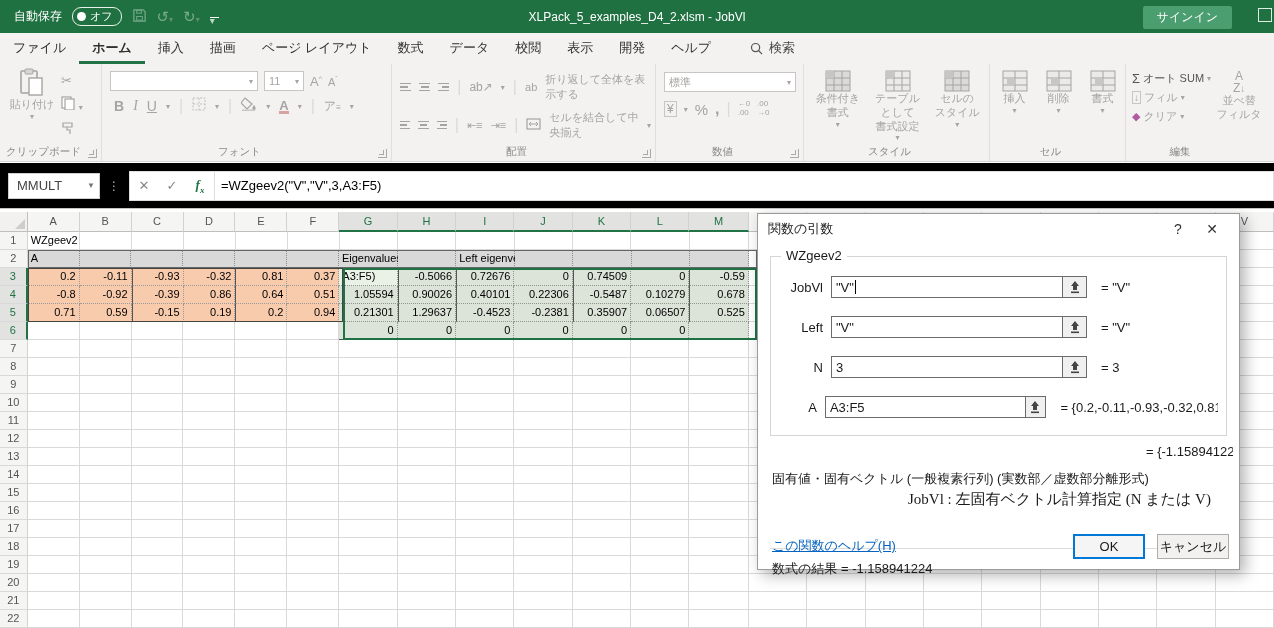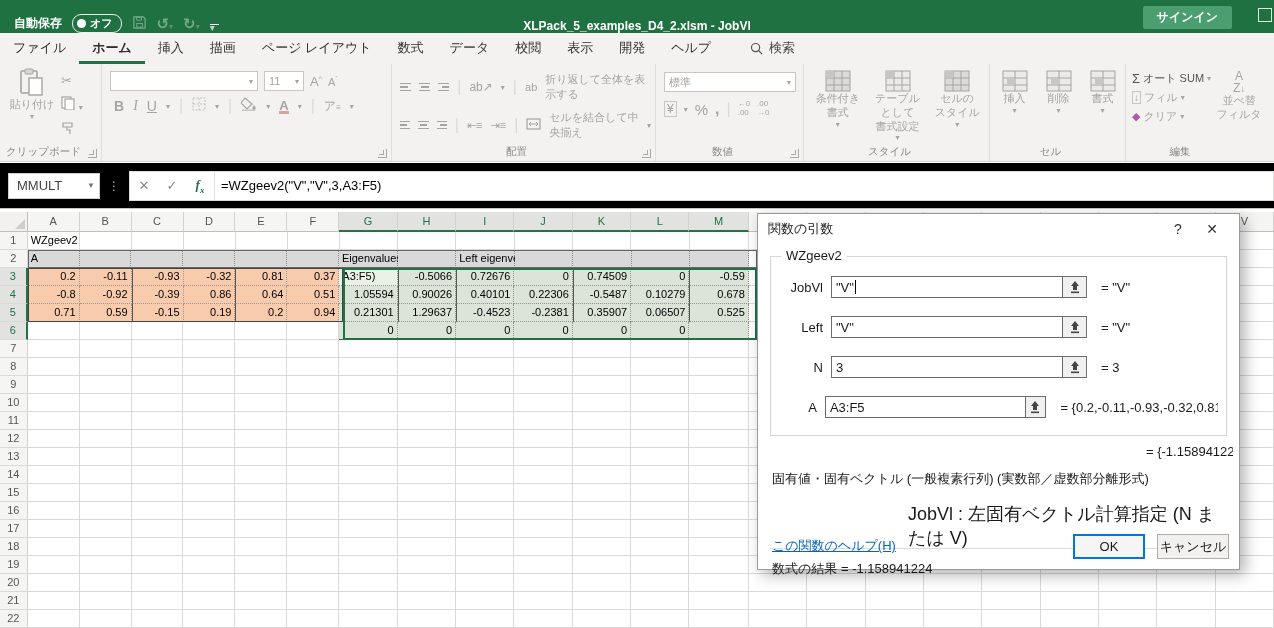--- a/index.html
+++ b/index.html
@@ -2,21 +2,21 @@
 <html><head>
 <meta charset="utf-8">
 <style>
   * { margin:0; padding:0; box-sizing:border-box; }
   html,body { width:1274px; height:628px; overflow:hidden; background:#fff;
     font-family:"Liberation Sans","DejaVu Sans",sans-serif; }
   .page { position:relative; width:1274px; height:628px; }
 
   
   .titlebar { position:absolute; left:0; top:0; width:100%; height:33px; background:#207142;
-    display:flex; align-items:flex-end; color:#fff; font-size:12px;font-weight:bold; }
+    display:flex; align-items:center; color:#fff; font-size:12px; }
   .qat { display:flex; align-items:center; gap:10px; padding-left:14px; }
   .autosave-pill { display:flex; align-items:center; gap:4px; border:1px solid #e8f1ea; border-radius:9px;
     padding:1px 8px 1px 4px; font-size:11px; }
   .autosave-dot { width:9px; height:9px; border-radius:50%; background:#fff; display:inline-block; }
   .qat-ic { color:#bcd8c6; font-size:15px; line-height:1; }
   .qat-ic.dim { opacity:.55; }
   .title-text { position:absolute; left:0; right:0; text-align:center; font-size:12px; color:#fff; pointer-events:none; }
   .signin-btn { position:absolute; right:42px; top:6px; background:#4b9e70; color:#fff; font-size:12px;
     padding:3px 14px; border-radius:2px; }
   .win-sliver { position:absolute; right:2px; top:8px; width:14px; height:14px; border:1px solid #dfeee5; }
@@ -98,21 +98,21 @@
   .fieldrow { position:absolute; left:8px; right:8px; height:24px; display:flex; align-items:center; }
   .flabel { width:52px; text-align:right; padding-right:8px; }
   .finput { width:232px; height:22px; border:1px solid #6b6b6b; background:#fff; display:flex;
     align-items:center; padding-left:4px; font-size:13px; position:relative; }
   .caret-line { display:inline-block; width:1px; height:14px; background:#000; margin-left:1px; }
   .rangebtn { width:24px; height:22px; border:1px solid #6b6b6b; border-left:none; background:#f0f0f0;
     display:flex; align-items:center; justify-content:center; }
   .fresult { padding-left:14px; white-space:nowrap; overflow:hidden; }
   .arr-result { position:absolute; left:388px; top:230px; white-space:nowrap; overflow:hidden; right:6px; }
   .dlg-desc { position:absolute; left:14px; top:256px; right:14px; font-size:13px; }
-  .dlg-fieldhelp { position:absolute; left:150px; top:288px; right:14px; font-size:18px; }
+  .dlg-fieldhelp { position:absolute; left:150px; top:276px; right:14px; font-size:15px;font-family:Liberation Serif, serif; }
   .dlg-sep { position:absolute; left:12px; right:12px; top:334px; border-top:1px solid #dcdcdc; }
   .dlg-result { position:absolute; left:14px; top:346px; font-size:13px; }
   .dlg-help { position:absolute; left:14px; bottom:14px; color:#0563c1; text-decoration:underline; font-size:13px; }
   .dlg-btns { position:absolute; right:10px; bottom:10px; display:flex; gap:12px; }
   .btn { width:72px; height:25px; display:flex; align-items:center; justify-content:center; font-size:13px;
     background:#f2f1f0; border:1px solid #adadad; }
   .btn.ok { border:2px solid #0078d7; background:#f5f5f5; }
 </style>
 </head>
 <body>
@@ -230,20 +230,21 @@
               <path d="M13 8c1 1.5 1.6 2.6 1.6 3.4a1.6 1.6 0 01-3.2 0C11.4 10.6 12 9.5 13 8z" fill="#a6a4a2"></path>
               <rect x="1" y="12.5" width="13" height="1.8" fill="#c9c7c5"></rect>
             </svg></span>
         <span class="caret">▾</span>
         <span style="color:#a6a4a2;font-size:13px;font-weight:bold;">A<span style="display:block;height:2.5px;background:#d6a2a2;margin-top:-2px;"></span></span>
         <span class="caret">▾</span>
         <span style="color:#dcdad8;">|</span>
         <span class="gray-ic" style="font-size:12px;">ア<span style="font-size:8px;">≡</span></span>
         <span class="caret">▾</span>
       </div>
+      <div class="glabel">フォント</div>
       <div class="launcher"></div>
     </div>
 
     <div class="rgroup" style="width:264px;">
       <div class="row" style="margin:4px 0 8px 2px; gap:8px;">
         <span class="alines al-l">
             <span></span>
             <span></span>
             <span></span>
           </span>

